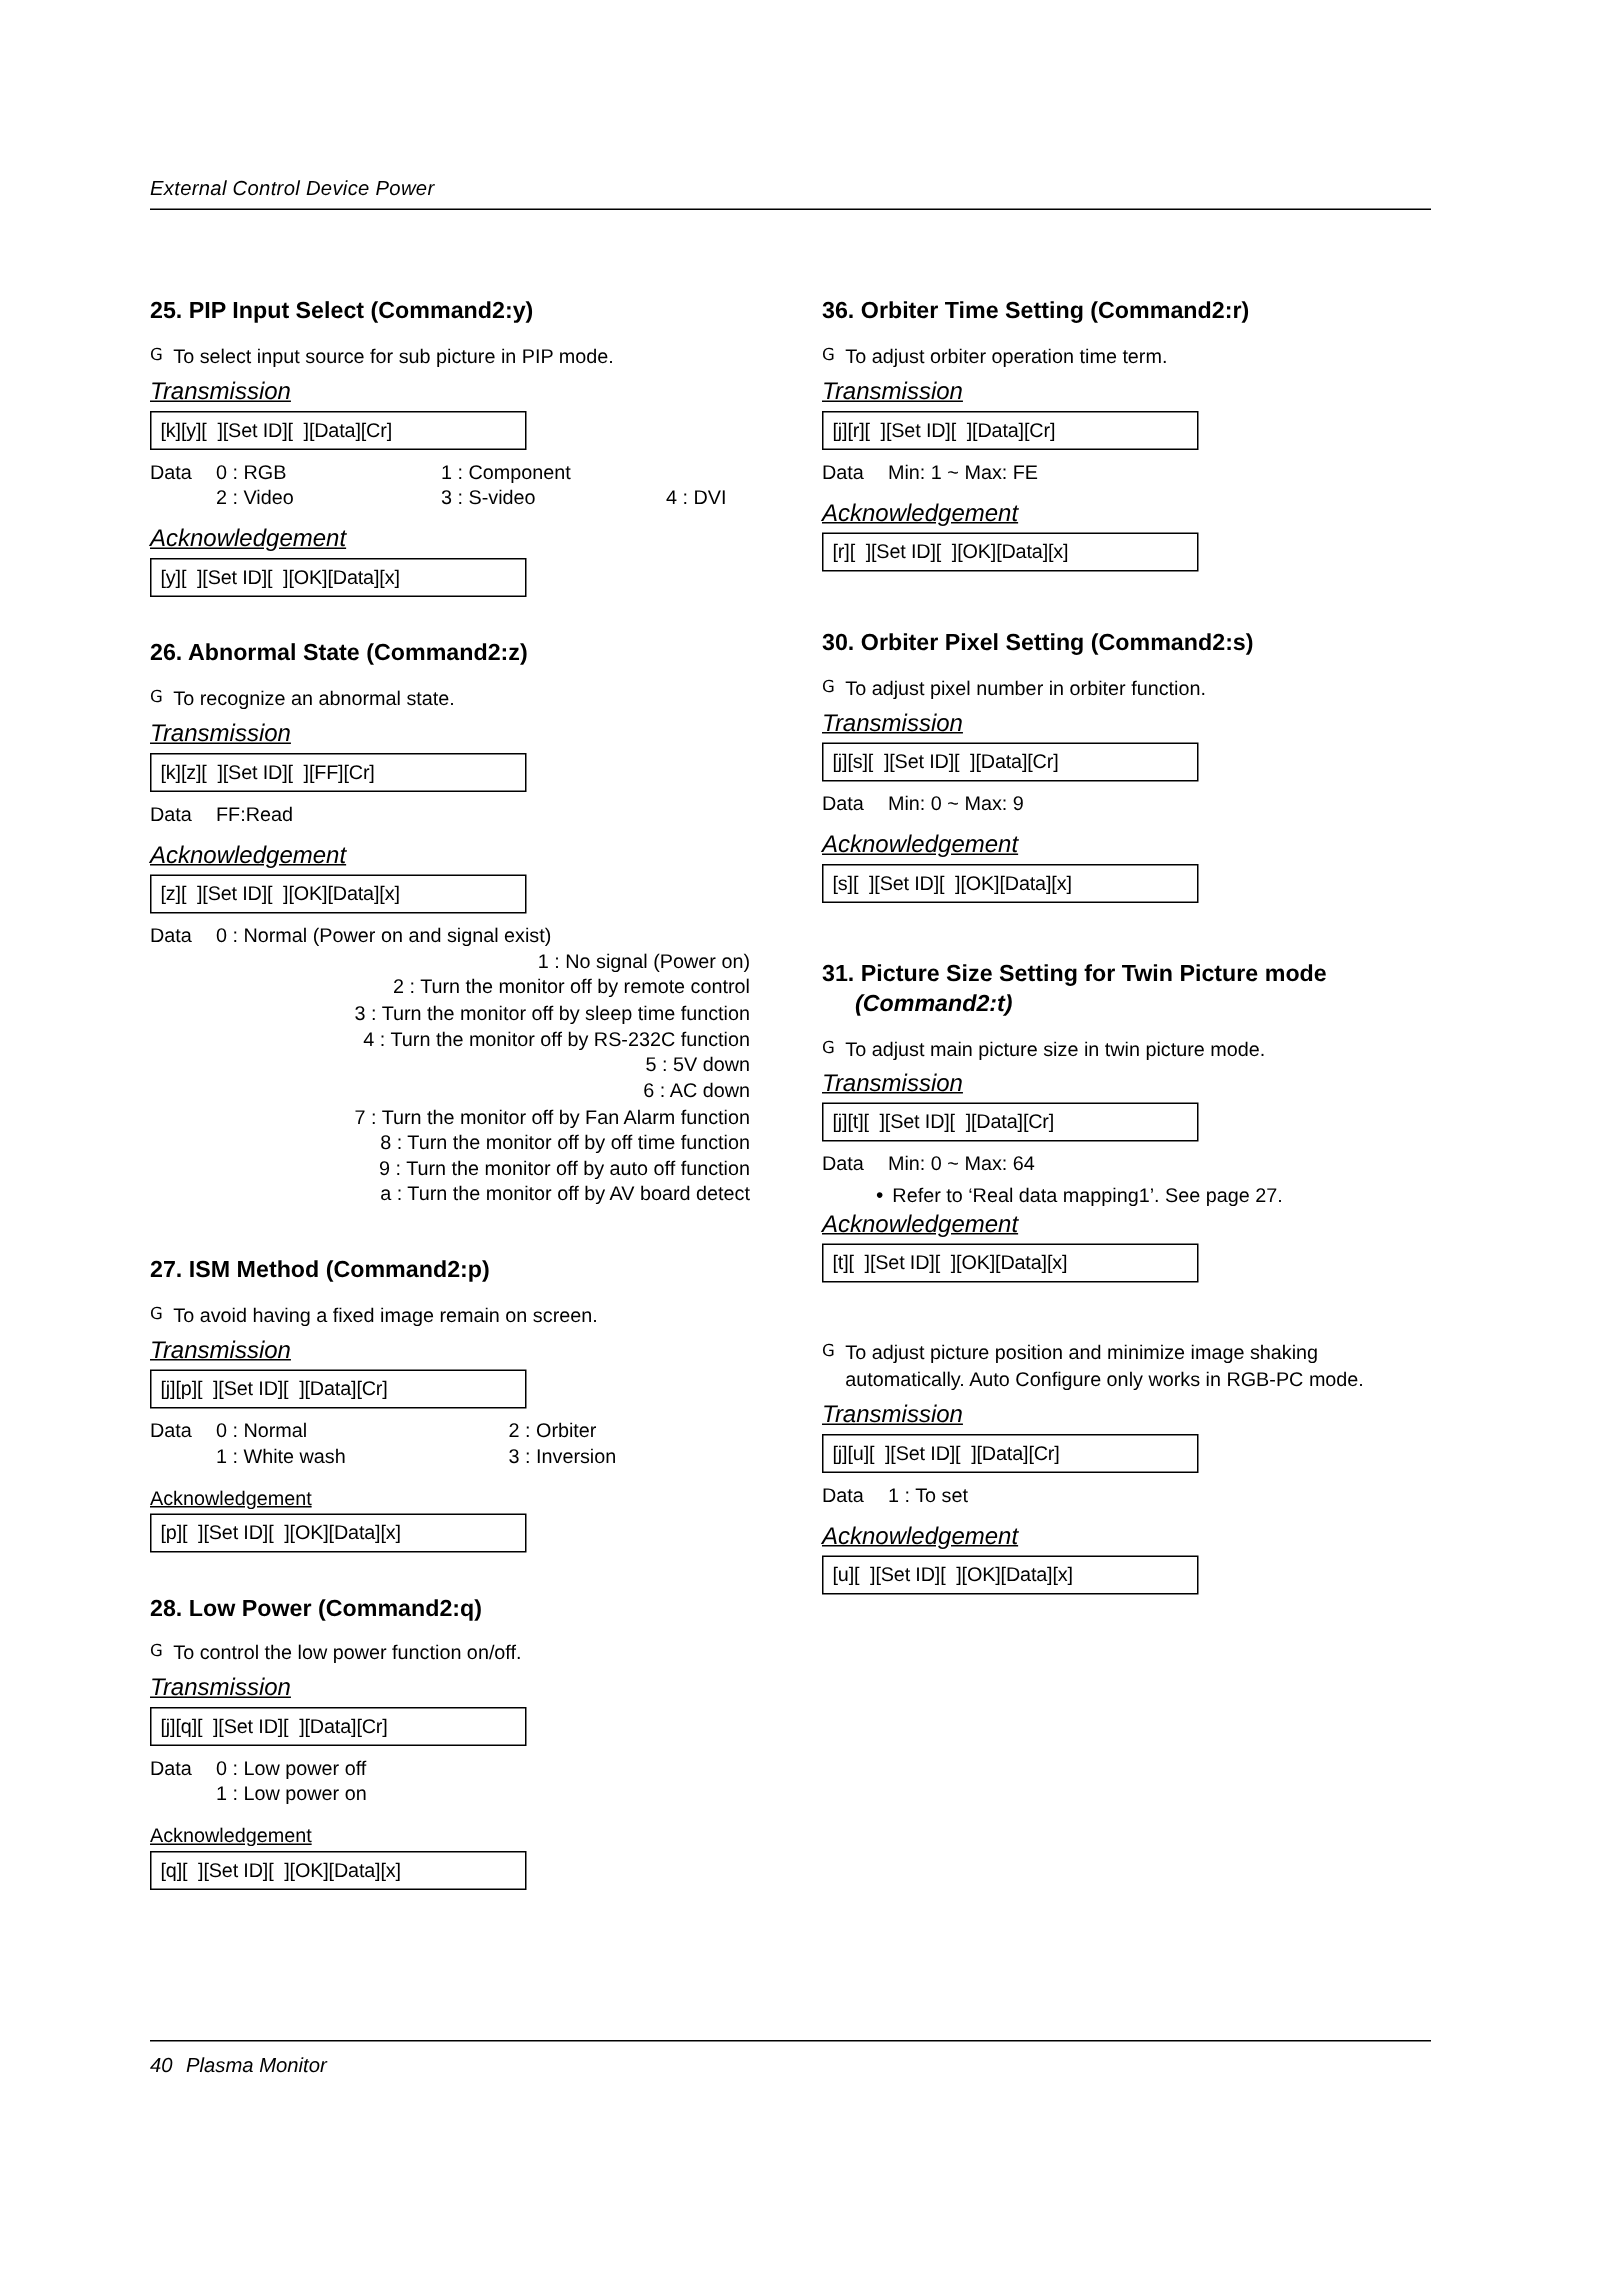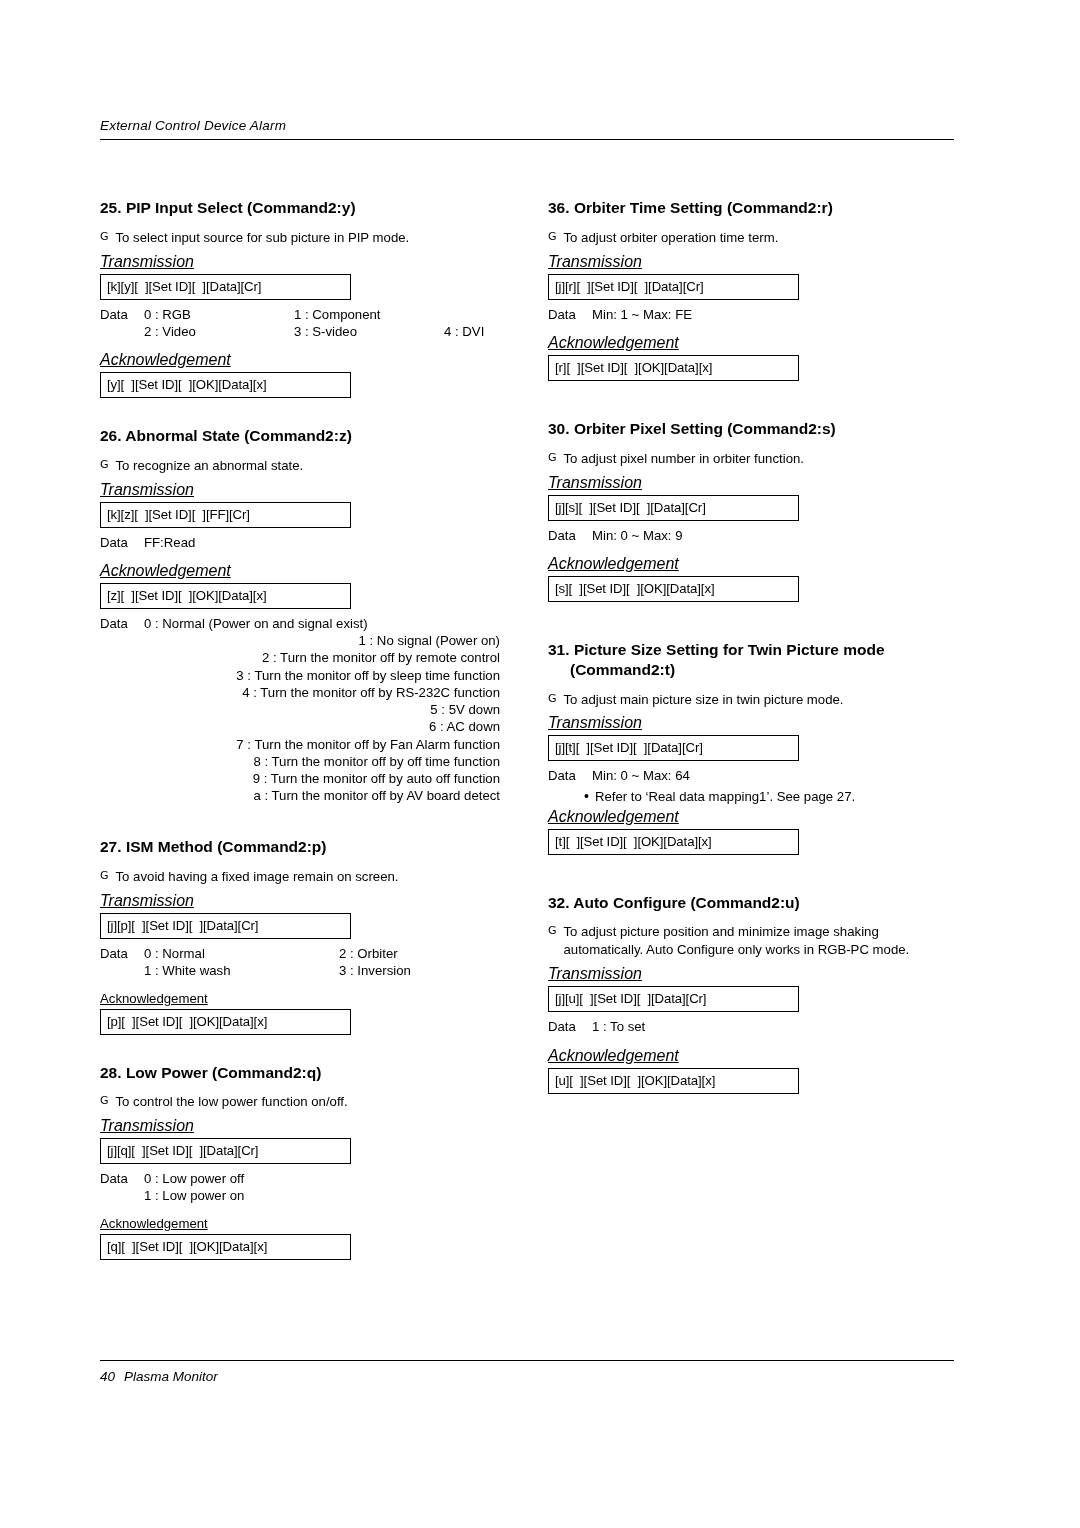--- a/index.html
+++ b/index.html
@@ -77,20 +77,21 @@
     font-weight: bold;
     font-size: 15.5px;
     line-height: 1.28;
     margin: 0 0 11px 0;
     padding-left: 0;
   }
   .sec-title .num { display: inline; }
   .sec-title .cont {
     display: block;
     padding-left: 22px;
+    font-style: italic;
   }
   .desc {
     font-size: 13.2px;
     line-height: 1.36;
     margin: 0 0 6px 0;
     display: flex;
     gap: 7px;
   }
   .desc .bullet {
     font-family: "DejaVu Sans", sans-serif;
@@ -164,21 +165,21 @@
   }
   .spacer-md { height: 22px; }
   .spacer-lg { height: 32px; }
 </style>
 </head>
 <body>
 
 <div class="page">
 
   <div class="header">
-    <div class="header-text">External Control Device Alarm</div>
+    <div class="header-text">External Control Device Power</div>
     <div class="header-rule"></div>
   </div>
 
   <div class="col col-left">
 
     <div class="sec">
       <div class="sec-title">
         <span class="num">25.</span>
         <span>PIP Input Select (Command2:y)</span>
       </div>
@@ -393,24 +394,20 @@
         <span class="dot">•</span>
         <span>Refer to ‘Real data mapping1’. See page 27.</span>
       </div>
       <div class="label-it">Acknowledgement</div>
       <div class="codebox w2">[t][  ][Set ID][  ][OK][Data][x]</div>
     </div>
 
     <div class="spacer-lg"></div>
 
     <div class="sec">
-      <div class="sec-title">
-        <span class="num">32.</span>
-        <span>Auto Configure (Command2:u)</span>
-      </div>
       <div class="desc">
         <span class="bullet">G</span>
         <span class="dtext">To adjust picture position and minimize image shaking automatically. Auto Configure only works in RGB-PC mode.</span>
       </div>
       <div class="label-it">Transmission</div>
       <div class="codebox w1">[j][u][  ][Set ID][  ][Data][Cr]</div>
       <div class="data-block">
         <div class="data-row">
           <div class="data-key">Data</div>
           <div class="data-vals">

